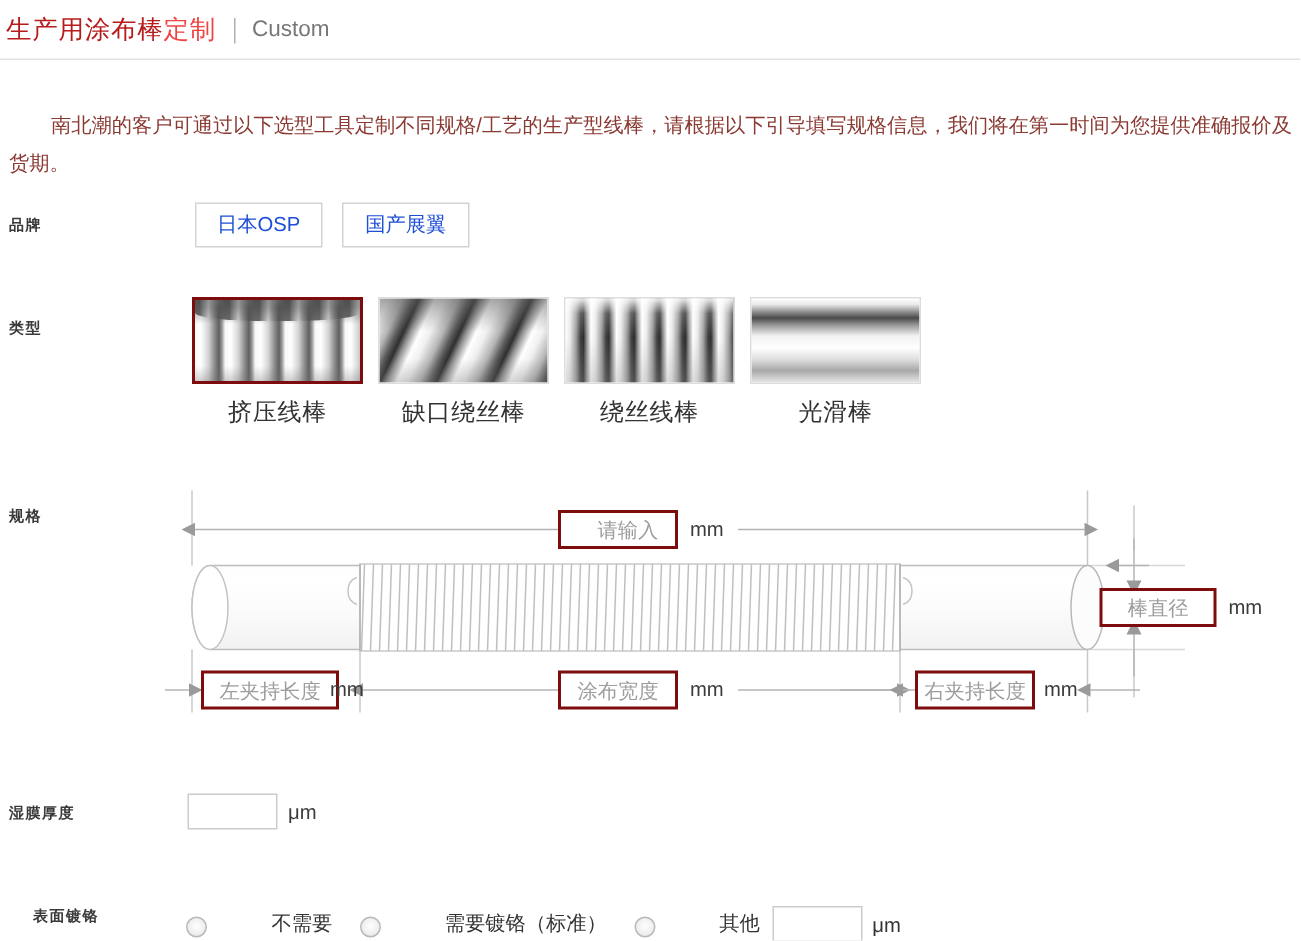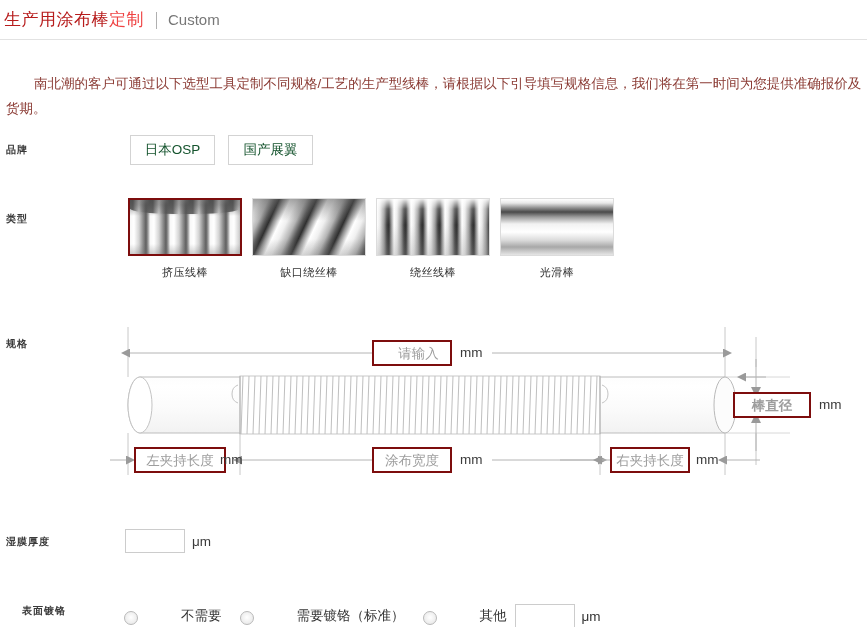--- a/index.html
+++ b/index.html
@@ -76,21 +76,21 @@
   
   .brand-row { position: absolute; left: 130px; top: 135px; display: flex; }
   .brand-btn {
     box-sizing: border-box;
     height: 30px;
     min-width: 85px;
     padding: 0 11px;
     margin-right: 13px;
     border: 1px solid #d3d3d3;
     background: #ffffff;
-    color: #14532d;
+    color: #1d4ed8;
     font-size: 13.5px;
     font-family: "Liberation Sans", "DejaVu Sans", sans-serif;
     line-height: 28px;
     text-align: center;
     cursor: pointer;
   }
   .brand-btn.selected {
     background: #c00000;
     border-color: #c00000;
     color: #ffffff;
@@ -104,21 +104,21 @@
     width: 114px;
     height: 58px;
     border: 1px solid #dcdcdc;
     overflow: hidden;
     position: relative;
     background: #ffffff;
   }
   .type-item.selected .type-thumb { border: 2px solid #7d0d0d; }
   .type-caption {
     margin-top: 9px;
-    font-size: 11px;
+    font-size: 16px;
     color: #333333;
     letter-spacing: .5px;
   }
 
   
   .tex {
     position: absolute;
     left: 0; top: 0; right: 0; bottom: 0;
   }
   .tex-extrude {
@@ -341,21 +341,21 @@
     <line x1="242" y1="145" x2="372" y2="145" stroke="#b4b4b4" stroke-width="1" marker-start="url(#arrL)"></line>
     <line x1="492" y1="145" x2="598" y2="145" stroke="#b4b4b4" stroke-width="1" marker-end="url(#arrR)"></line>
     <line x1="560" y1="145" x2="598" y2="145" stroke="#b4b4b4" stroke-width="1"></line>
     <line x1="727" y1="145" x2="760" y2="145" stroke="#b4b4b4" stroke-width="1" marker-start="url(#arrL)"></line>
     <line x1="602" y1="145" x2="612" y2="145" stroke="#b4b4b4" stroke-width="1" marker-start="url(#arrL)"></line>
   </svg>
 
   <input class="dim-input" style="left: 372px; top: 25px; width: 80px; height: 26px; padding-left: 13px;" placeholder="请输入">
   <span class="unit" style="left:460px; top:30px;">mm</span>
 
-  <input class="dim-input" style="left: 733px; top: 77px; width: 78px; height: 26px; font-weight: bold;" placeholder="棒直径">
+  <input class="dim-input" style="left: 733px; top: 77px; width: 78px; height: 26px;" placeholder="棒直径">
   <span class="unit" style="left:819px; top:82px;">mm</span>
 
   <input class="dim-input" style="left: 134px; top: 132px; width: 92px; height: 26px;" placeholder="左夹持长度">
   <span class="unit" style="left:220px; top:137px;">mm</span>
 
   <input class="dim-input" style="left: 372px; top: 132px; width: 80px; height: 26px;" placeholder="涂布宽度">
   <span class="unit" style="left:460px; top:137px;">mm</span>
 
   <input class="dim-input" style="left: 610px; top: 132px; width: 80px; height: 26px;" placeholder="右夹持长度">
   <span class="unit" style="left:696px; top:137px;">mm</span>

